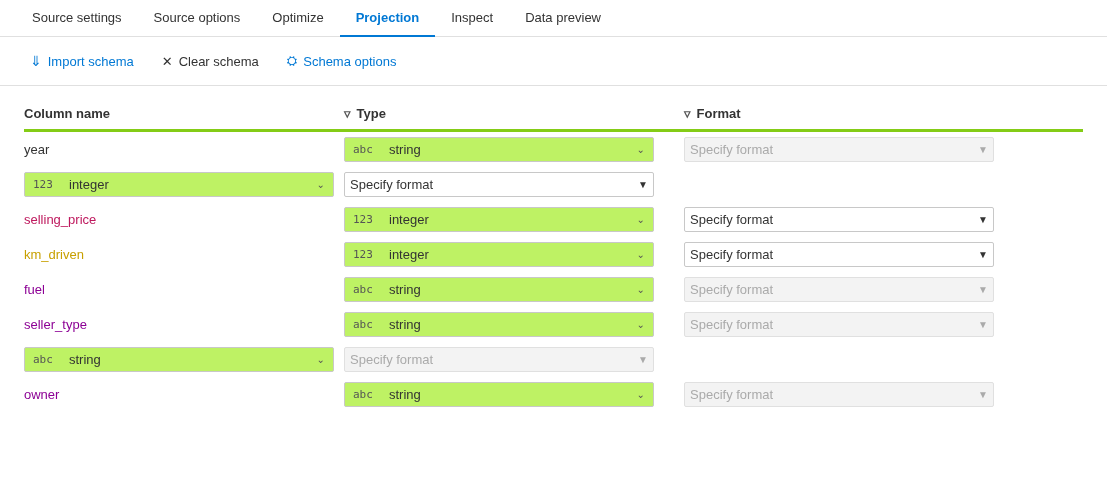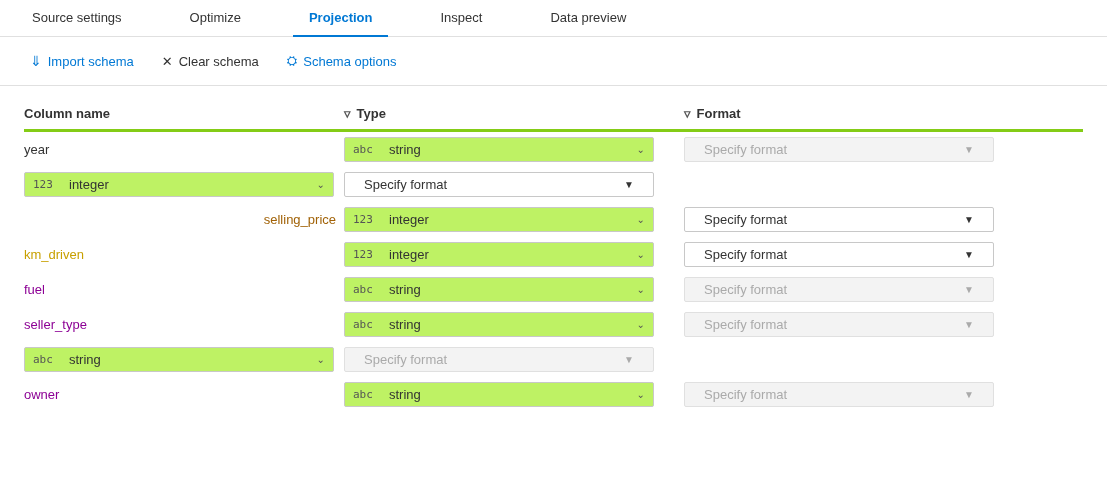--- a/index.html
+++ b/index.html
@@ -1,19 +1,19 @@
 <!DOCTYPE html>
 <html><head>
   <meta charset="utf-8">
   <style>
     * { box-sizing: border-box; margin: 0; padding: 0; }
     body { font-family: 'Segoe UI', Arial, sans-serif; font-size: 13px; color: #333; background: #fff; }
 
     
-    .tabs { display: flex; align-items: center; border-bottom: 1px solid #e0e0e0; padding: 0 16px; gap: 36px; }
+    .tabs { display: flex; align-items: center; border-bottom: 1px solid #e0e0e0; padding: 0 16px; }
     .tab {
       padding: 10px 16px;
       cursor: pointer;
       font-size: 13px;
       color: #333;
       border-bottom: 2px solid transparent;
       margin-bottom: -1px;
     }
     .tab.active {
       color: #0078d4;
@@ -108,21 +108,21 @@
       color: #555;
       font-size: 10px;
     }
 
     
     .format-dropdown {
       display: flex;
       align-items: center;
       border: 1px solid #c8c8c8;
       border-radius: 2px;
-      padding: 4px 19px;
+      padding: 4px 5px;
       background: #fff;
       cursor: pointer;
       width: 310px;
       justify-content: space-between;
     }
     .format-dropdown.disabled {
       background: #f3f3f3;
       border-color: #e0e0e0;
       cursor: default;
     }
@@ -138,20 +138,21 @@
     }
     .format-dropdown.enabled .format-placeholder {
       color: #333;
     }
   </style>
 </head>
 <body>
 
 <div class="tabs">
 <div class="tab">Source settings</div>
+    <div class="tab">Source options</div>
     <div class="tab">Optimize</div>
     <div class="tab active">Projection</div>
     <div class="tab">Inspect</div>
     <div class="tab">Data preview</div>
   </div>
 
 <div class="toolbar">
   <button class="toolbar-btn">
     <span style="color:#0078d4; font-size:14px;">⇓</span>
     <span>Import schema</span>
@@ -206,21 +207,21 @@
         <span class="type-value">integer</span>
       </div>
       <span class="dropdown-arrow">⌄</span>
     </div>
     <div class="format-dropdown enabled">
       <span class="format-placeholder">Specify format</span>
       <span class="dropdown-arrow">▼</span>
     </div>
   </div>
       <div class="data-row">
-    <div class="col-name" style="color: #a16207; text-align: right;">selling_price</div>
+    <div class="col-name" style="color: #be185d;">selling_price</div>
     <div class="type-dropdown">
       <div class="type-dropdown-left">
         <span class="type-badge">123</span>
         <span class="type-value">integer</span>
       </div>
       <span class="dropdown-arrow">⌄</span>
     </div>
     <div class="format-dropdown enabled">
       <span class="format-placeholder">Specify format</span>
       <span class="dropdown-arrow">▼</span>

